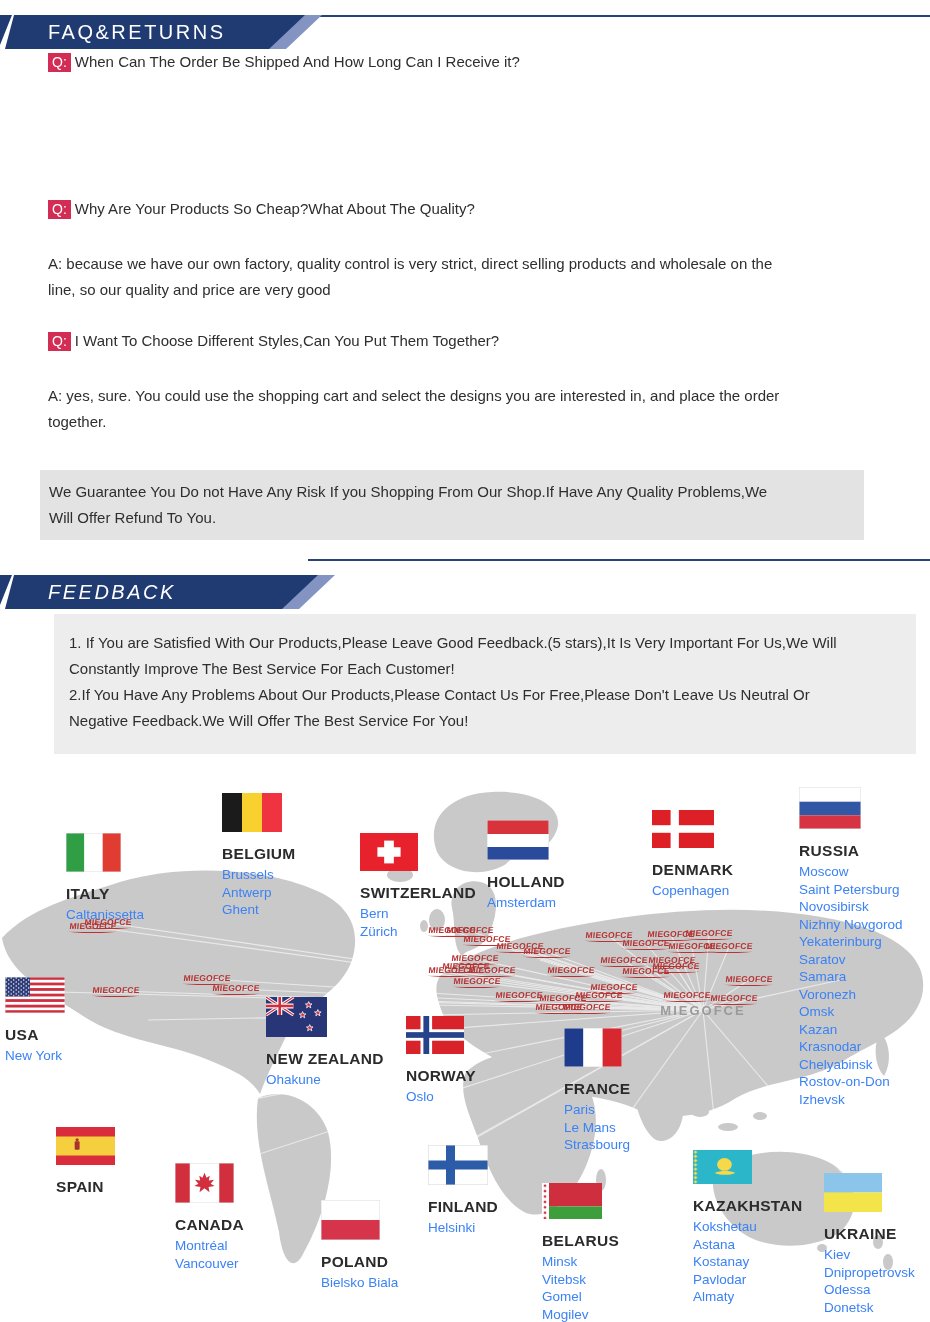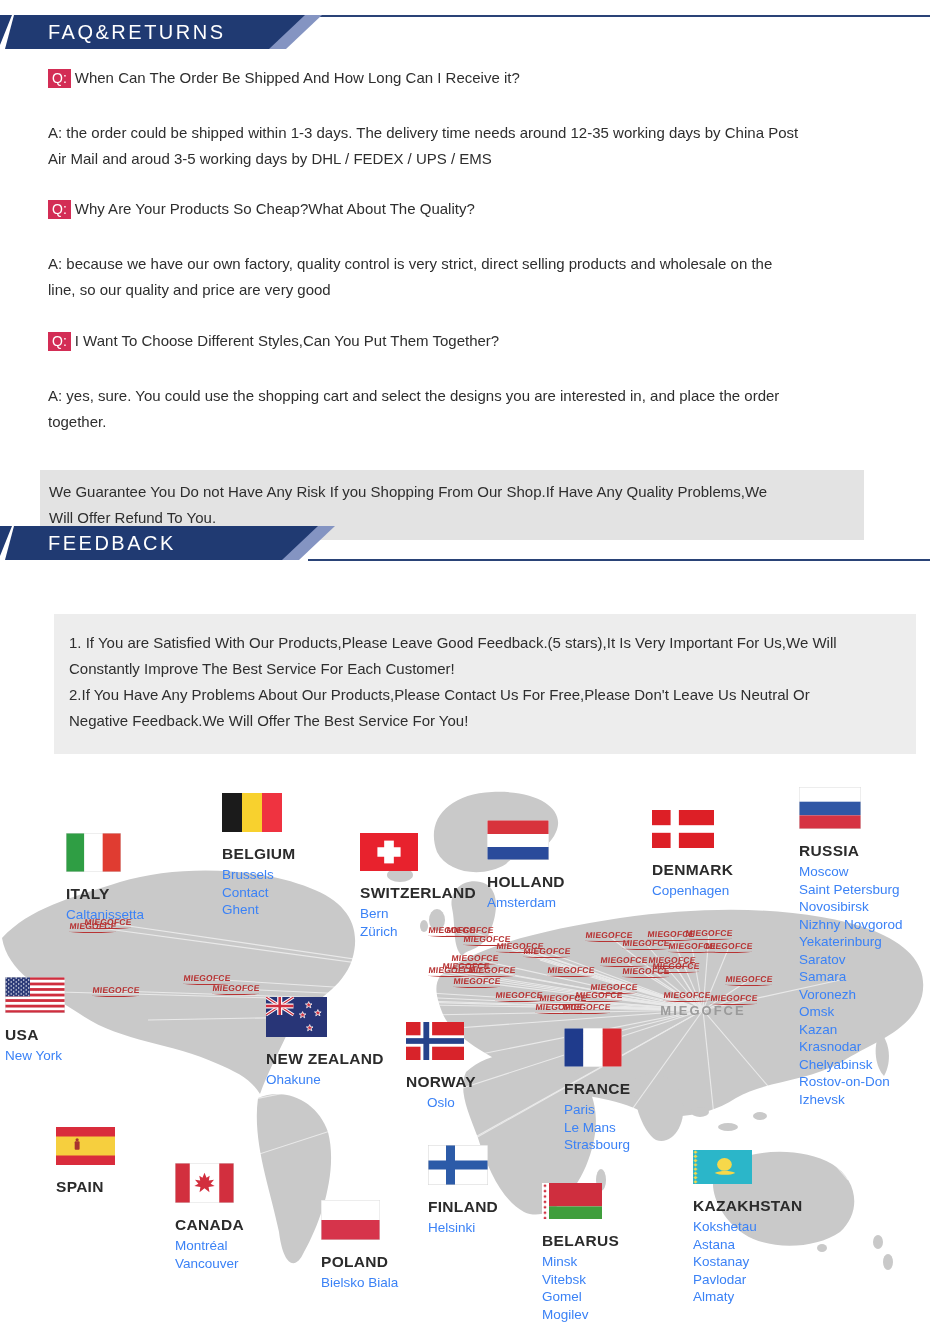--- a/index.html
+++ b/index.html
@@ -46,27 +46,23 @@
 <div id="page">
 
   <div class="hline" style="top:15px;left:295px;width:635px;"></div>
   <div class="banner" style="top:15px;width:330px;">
     <div class="b-accent" style="clip-path:polygon(300px 0,322px 0,286px 34px,264px 34px);"></div>
     <div class="b-main" style="clip-path:polygon(14px 0,305px 0,269px 34px,5px 34px);"></div>
     <div class="b-sliver" style="clip-path:polygon(0 0,12px 0,0 30px);"></div>
     <div class="b-label">FAQ&amp;RETURNS</div>
   </div>
 
-  <div class="qrow" style="top:69px;">
+  <div class="qrow" style="top:53px;">
     <span class="qbadge">Q:</span><span>When Can The Order Be Shipped And How Long Can I Receive it?</span>
   </div>
-  <div class="answer" style="top:120px;">
-      <div class="line">A: the order could be shipped within 1-3 days. The delivery time needs around 12-35 working days by China Post</div>
-      <div class="line">Air Mail and aroud 3-5 working days by DHL / FEDEX / UPS / EMS</div>
-    </div>
 
   <div class="qrow" style="top:200px;">
     <span class="qbadge">Q:</span><span>Why Are Your Products So Cheap?What About The Quality?</span>
   </div>
   <div class="answer" style="top:251px;">
       <div class="line">A: because we have our own factory, quality control is very strict, direct selling products and wholesale on the</div>
       <div class="line">line, so our quality and price are very good</div>
     </div>
 
   <div class="qrow" style="top:332px;">
@@ -76,21 +72,21 @@
       <div class="line">A: yes, sure. You could use the shopping cart and select the designs you are interested in, and place the order</div>
       <div class="line">together.</div>
     </div>
 
   <div class="graybox" id="guarantee-box">
       <div class="line">We Guarantee You Do not Have Any Risk If you Shopping From Our Shop.If Have Any Quality Problems,We</div>
       <div class="line">Will Offer Refund To You.</div>
     </div>
 
   <div class="hline" style="top:559px;left:308px;width:622px;"></div>
-  <div class="banner" style="top:526px;width:345px;">
+  <div class="banner" style="top:575px;width:345px;font-style:italic;">
     <div class="b-accent" style="clip-path:polygon(313px 0,335px 0,299px 34px,277px 34px);"></div>
     <div class="b-main" style="clip-path:polygon(14px 0,318px 0,282px 34px,5px 34px);"></div>
     <div class="b-sliver" style="clip-path:polygon(0 0,12px 0,0 30px);"></div>
     <div class="b-label">FEEDBACK</div>
   </div>
 
   <div class="graybox" id="feedback-box">
       <div class="line">1. If You are Satisfied With Our Products,Please Leave Good Feedback.(5 stars),It Is Very Important For Us,We Will</div>
       <div class="line">Constantly Improve The Best Service For Each Customer!</div>
       <div class="line">2.If You Have Any Problems About Our Products,Please Contact Us For Free,Please Don't Leave Us Neutral Or</div>
@@ -205,21 +201,21 @@
 
     <div class="country" style="left:222px;top:13px;">
       <svg class="flag" width="60" height="39" viewBox="0 0 60 40" preserveAspectRatio="none">
         <rect width="20" height="40" fill="#1b1b1b"></rect>
           <rect x="20" width="20" height="40" fill="#f8d12e"></rect>
           <rect x="40" width="20" height="40" fill="#ef3340"></rect>
       </svg>
       <div class="cname">BELGIUM</div>
       <div class="cities">
           <div class="city">Brussels</div>
-          <div class="city">Contact</div>
+          <div class="city">Antwerp</div>
           <div class="city">Ghent</div>
         </div>
     </div>
 
     <div class="country" style="left:360px;top:53px;">
       <svg class="flag" width="58" height="38" viewBox="0 0 60 40" preserveAspectRatio="none">
         <rect width="60" height="40" fill="#e8222d"></rect>
         <rect x="25" y="8" width="10" height="24" fill="#fff"></rect>
           <rect x="18" y="15" width="24" height="10" fill="#fff"></rect>
       </svg>
@@ -323,21 +319,21 @@
           <use href="#st" transform="translate(36,18)"></use>
           <use href="#st" transform="translate(43,31)"></use>
         </g>
       </svg>
       <div class="cname">NEW ZEALAND</div>
       <div class="cities">
           <div class="city">Ohakune</div>
         </div>
     </div>
 
-    <div class="country" style="left:406px;top:242px;text-align:center;">
+    <div class="country" style="left:406px;top:236px;">
       <svg class="flag" width="58" height="38" viewBox="0 0 60 40" preserveAspectRatio="none">
         <rect width="60" height="40" fill="#d8232a"></rect>
         <rect x="15" width="12" height="40" fill="#fff"></rect>
           <rect y="14" width="60" height="12" fill="#fff"></rect>
         <rect x="18" width="6" height="40" fill="#26428b"></rect>
           <rect y="17" width="60" height="6" fill="#26428b"></rect>
       </svg>
       <div class="cname">NORWAY</div>
       <div class="cities">
           <div class="city">Oslo</div>
@@ -438,20 +434,33 @@
       <div class="cname">KAZAKHSTAN</div>
       <div class="cities">
           <div class="city">Kokshetau</div>
           <div class="city">Astana</div>
           <div class="city">Kostanay</div>
           <div class="city">Pavlodar</div>
           <div class="city">Almaty</div>
         </div>
     </div>
 
+    <div class="country" style="left:824px;top:393px;">
+      <svg class="flag" width="58" height="39" viewBox="0 0 60 40" preserveAspectRatio="none">
+        <rect width="60" height="20" fill="#8cc5ea"></rect>
+          <rect y="20" width="60" height="20" fill="#f3e44a"></rect>
+      </svg>
+      <div class="cname">UKRAINE</div>
+      <div class="cities">
+          <div class="city">Kiev</div>
+          <div class="city">Dnipropetrovsk</div>
+          <div class="city">Odessa</div>
+          <div class="city">Donetsk</div>
+        </div>
+    </div>
 
   <span class="wm" style="left: 108px; top: 143px;">MIEGOFCE</span>
       <span class="wm" style="left: 93px; top: 147px;">MIEGOFCE</span>
       <span class="wm" style="left: 116px; top: 211px;">MIEGOFCE</span>
       <span class="wm" style="left: 207px; top: 199px;">MIEGOFCE</span>
       <span class="wm" style="left: 236px; top: 209px;">MIEGOFCE</span>
       <span class="wm" style="left: 452px; top: 151px;">MIEGOFCE</span>
       <span class="wm" style="left: 470px; top: 151px;">MIEGOFCE</span>
       <span class="wm" style="left: 487px; top: 160px;">MIEGOFCE</span>
       <span class="wm" style="left: 475px; top: 179px;">MIEGOFCE</span>

